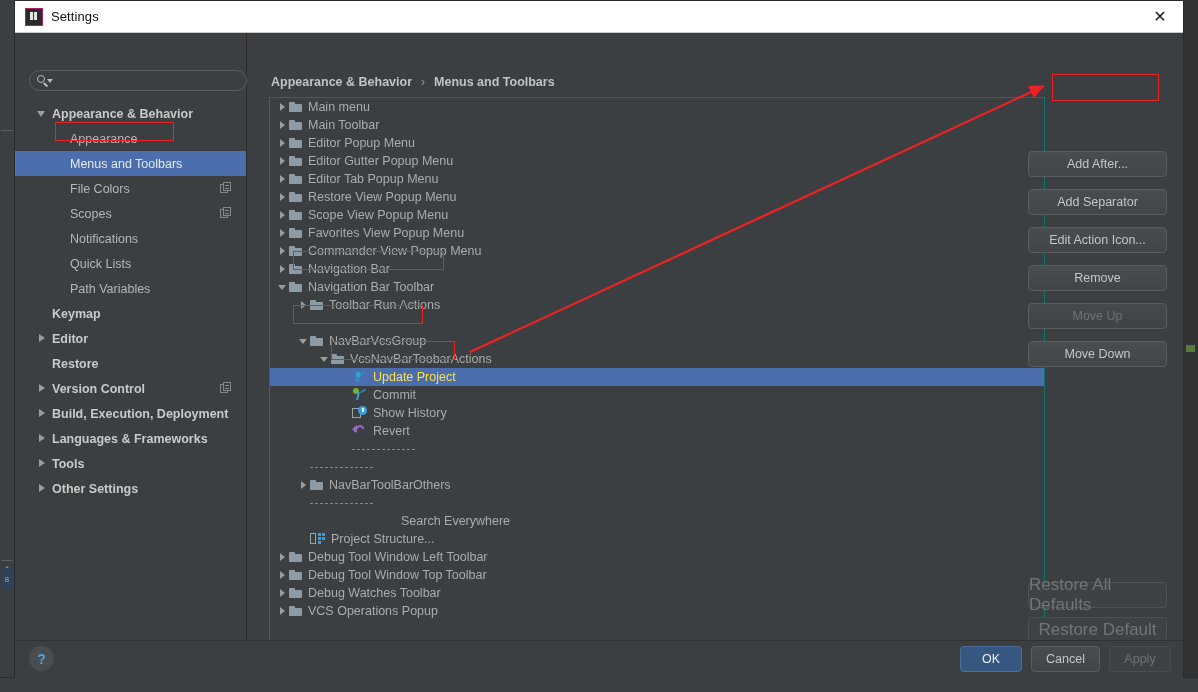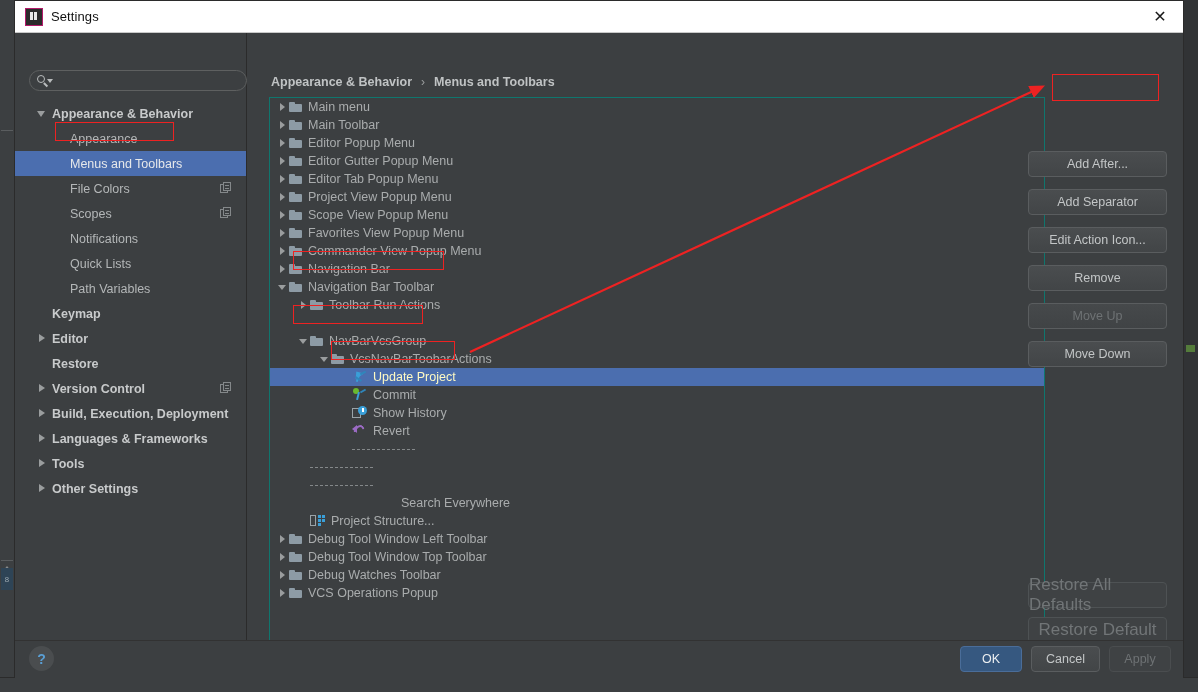--- a/index.html
+++ b/index.html
@@ -176,21 +176,21 @@
     width: 776px; height: 545px;
     background: #3c3f41; border: 1px solid #0f766e;
     box-sizing: border-box; overflow: hidden;
   }
   .tree-row {
     position: relative;
     height: 18px; display: flex; align-items: center;
     color: #a9acad; font-size: 12.5px; white-space: nowrap;
     cursor: default;
   }
-  .tree-row.selected { background: #4b6eaf; color: #fef9c3; text-align: center; }
+  .tree-row.selected { background: #4b6eaf; color: #fde047; text-align: center; }
   .t-arrow { width: 12px; height: 18px; position: relative; flex: none; }
   .t-arrow.closed::before {
     content: ""; position: absolute; left: 3px; top: 5px;
     border-top: 4px solid transparent; border-bottom: 4px solid transparent;
     border-left: 5.5px solid #9a9d9e;
   }
   .t-arrow.open::before {
     content: ""; position: absolute; left: 1px; top: 6.5px;
     border-left: 4px solid transparent; border-right: 4px solid transparent;
     border-top: 5.5px solid #9a9d9e;
@@ -460,21 +460,21 @@
                 <span>Editor Gutter Popup Menu</span>
               </div>
               <div class="tree-row" style="padding-left: 7px;">
                 <span class="t-arrow closed"></span>
                 <span class="folder-icon"></span>
                 <span>Editor Tab Popup Menu</span>
               </div>
               <div class="tree-row" style="padding-left: 7px;">
                 <span class="t-arrow closed"></span>
                 <span class="folder-icon"></span>
-                <span>Project View Popup Menu</span>
+                <span>Restore View Popup Menu</span>
               </div>
               <div class="tree-row" style="padding-left: 7px;">
                 <span class="t-arrow closed"></span>
                 <span class="folder-icon"></span>
                 <span>Scope View Popup Menu</span>
               </div>
               <div class="tree-row" style="padding-left: 7px;">
                 <span class="t-arrow closed"></span>
                 <span class="folder-icon"></span>
                 <span>Favorites View Popup Menu</span>
@@ -555,20 +555,25 @@
                 <span class="t-arrow"></span>
                 <span class="sep-dash">
                   <span class="line"></span>
                 </span>
               </div>
               <div class="tree-row" style="padding-left: 28px;">
                 <span class="t-arrow"></span>
                 <span class="sep-dash">
                   <span class="line"></span>
                 </span>
+              </div>
+              <div class="tree-row" style="padding-left: 28px;">
+                <span class="t-arrow closed"></span>
+                <span class="folder-icon"></span>
+                <span>NavBarToolBarOthers</span>
               </div>
               <div class="tree-row" style="padding-left: 28px;">
                 <span class="t-arrow"></span>
                 <span class="sep-dash">
                   <span class="line"></span>
                 </span>
               </div>
               <div class="tree-row" style="padding-left: 28px; gap: 35px;">
                 <span class="t-arrow"></span>
                 <span class="act-icon"></span>

